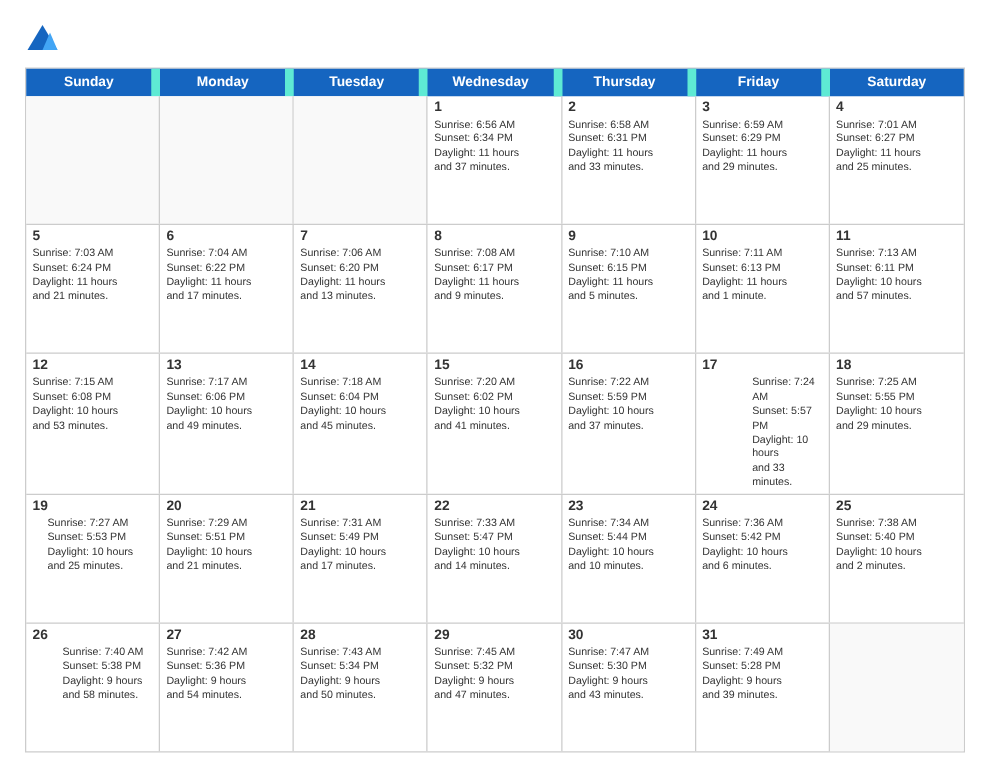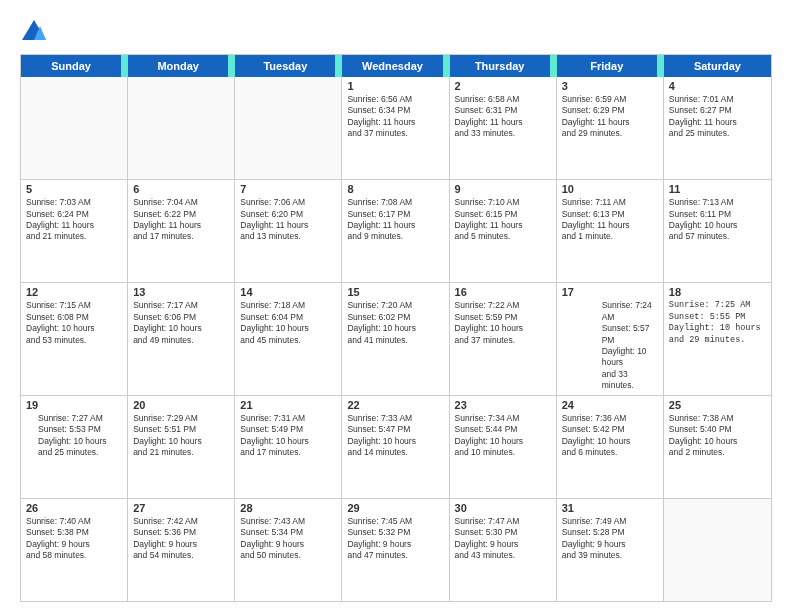--- a/index.html
+++ b/index.html
@@ -270,21 +270,21 @@
           </div>
           <div class="cal-cell">
             <div class="day-num">17</div>
             <div class="cell-text" style="white-space: pre-line; margin-left: 40px;">Sunrise: 7:24 AM
 Sunset: 5:57 PM
 Daylight: 10 hours
 and 33 minutes.</div>
           </div>
           <div class="cal-cell">
             <div class="day-num">18</div>
-            <div class="cell-text" style="white-space: pre-line; font-family: Liberation Mono, monospace;">Sunrise: 7:25 AM
+            <div class="cell-text" style="white-space: pre-line;">Sunrise: 7:25 AM
 Sunset: 5:55 PM
 Daylight: 10 hours
 and 29 minutes.</div>
           </div>
         </div>
         <div class="cal-row">
           <div class="cal-cell">
             <div class="day-num">19</div>
             <div class="cell-text" style="white-space: pre-line; margin-left: 12px;">Sunrise: 7:27 AM
 Sunset: 5:53 PM
@@ -330,21 +330,21 @@
             <div class="day-num">25</div>
             <div class="cell-text" style="white-space: pre-line;">Sunrise: 7:38 AM
 Sunset: 5:40 PM
 Daylight: 10 hours
 and 2 minutes.</div>
           </div>
         </div>
         <div class="cal-row">
           <div class="cal-cell">
             <div class="day-num">26</div>
-            <div class="cell-text" style="white-space: pre-line;">Sunrise: 7:40 AM
+            <div class="cell-text" style="white-space: pre-line; margin-left: 24px;">Sunrise: 7:40 AM
 Sunset: 5:38 PM
 Daylight: 9 hours
 and 58 minutes.</div>
           </div>
           <div class="cal-cell">
             <div class="day-num">27</div>
             <div class="cell-text" style="white-space: pre-line;">Sunrise: 7:42 AM
 Sunset: 5:36 PM
 Daylight: 9 hours
 and 54 minutes.</div>

